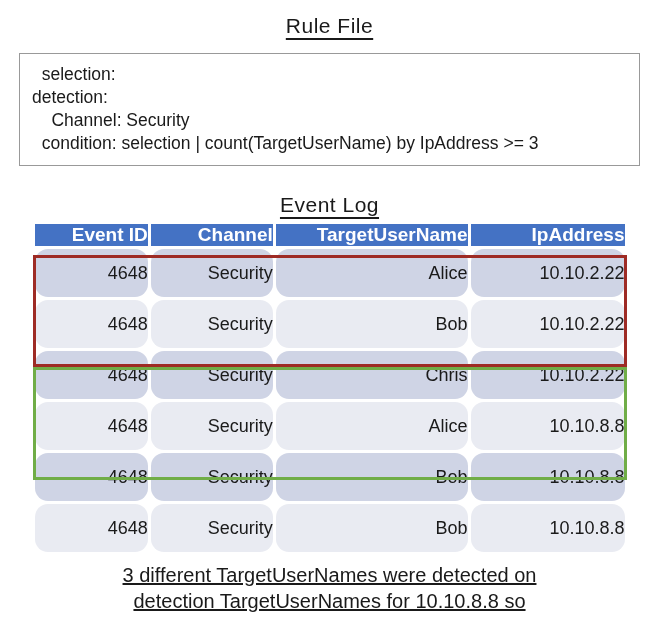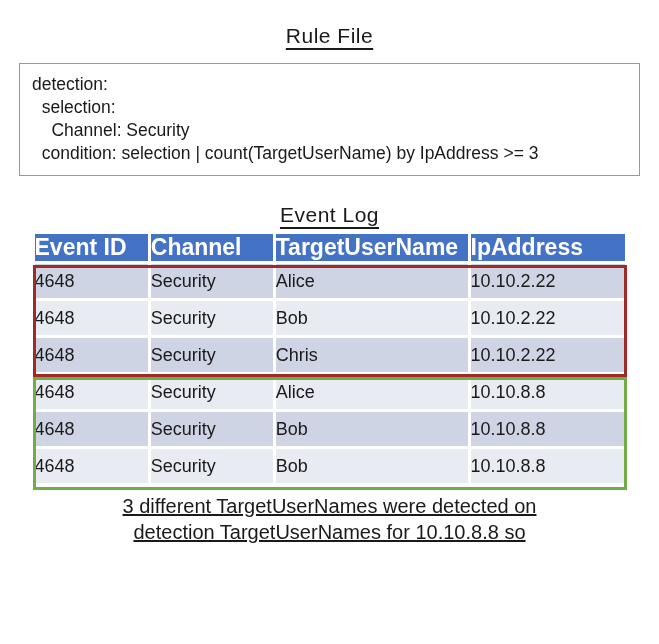--- a/index.html
+++ b/index.html
@@ -22,21 +22,21 @@
     text-align: center;
     font-size: 21px;
     font-weight: 400;
     letter-spacing: 0.5px;
   }
   .section-title span {
     text-decoration: underline;
     text-underline-offset: 5px;
     text-decoration-thickness: 1.5px;
   }
-  .rule-title { padding-top: 24px; }
+  .rule-title { padding-top: 14px; }
   .rule-box {
     width: 621px;
     margin: 15px auto 0 auto;
     border: 1px solid var(--box-border);
     padding: 9px 12px 10px 12px;
   }
   .rule-line {
     font-size: 17.5px;
     line-height: 23px;
     white-space: pre;
@@ -53,32 +53,33 @@
     border-spacing: 3px;
     table-layout: fixed;
   }
   col.c1 { width: 19.5%; }
   col.c2 { width: 21%; }
   col.c3 { width: 33%; }
   col.c4 { width: 26.5%; }
   th {
     background: var(--header-blue);
     color: #ffffff;
-    font-size: 23px;
+    font-size: 19px;
     font-weight: bold;
     height: 15px;
-    text-align: left;
+    text-align: right;
     vertical-align: middle;
   }
   td {
     font-size: 18px;
-    height: 34px;
-    text-align: left;
+    height: 48px;
+    text-align: right;
     vertical-align: middle;
     color: #1a1a1a;
+    border-radius: 13px;
   }
   tr.dark td  { background: var(--row-dark); }
   tr.light td { background: var(--row-light); }
   .overlay {
     position: absolute;
     left: 1px;
     right: 1px;
     pointer-events: none;
   }
   .overlay.red {
@@ -100,22 +101,22 @@
   }
 </style>
 </head>
 <body>
 
 <div class="section-title rule-title">
   <span>Rule File</span>
 </div>
 
 <div class="rule-box">
+  <div class="rule-line">  selection:</div>
   <div class="rule-line">detection:</div>
-  <div class="rule-line">  selection:</div>
   <div class="rule-line">    Channel: Security</div>
   <div class="rule-line">  condition: selection | count(TargetUserName) by IpAddress &gt;= 3</div>
 </div>
 
 <div class="section-title eventlog-title">
   <span>Event Log</span>
 </div>
 
 <div class="table-wrap">
   <table>

